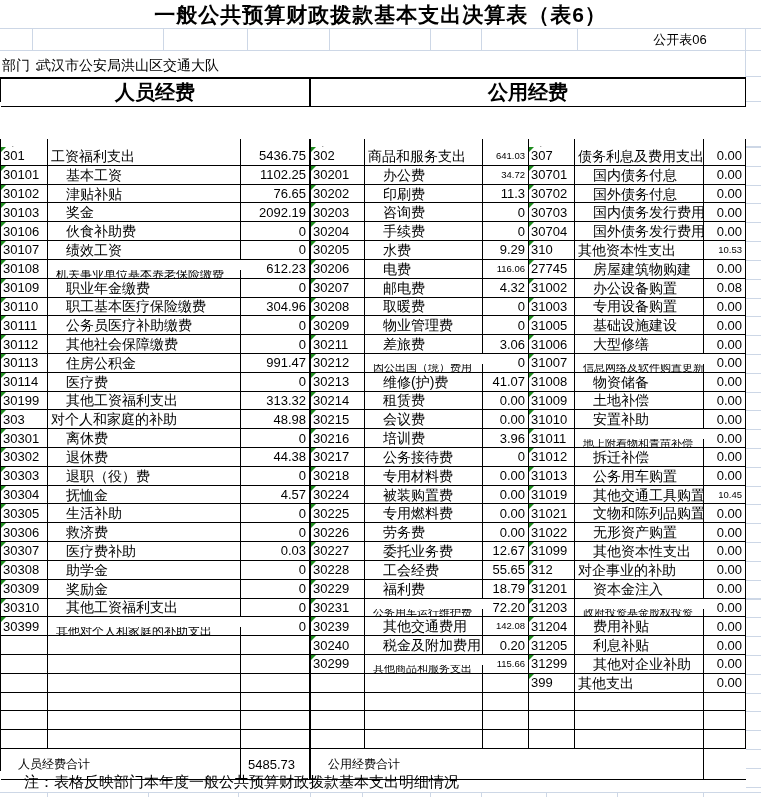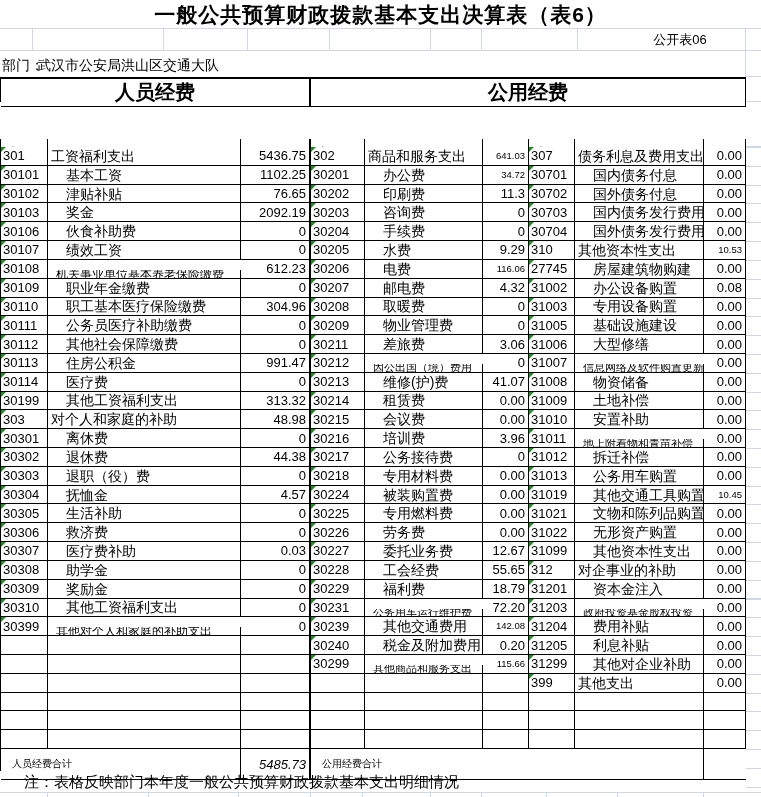--- a/index.html
+++ b/index.html
@@ -35,22 +35,22 @@
   .k1.ind{padding-left:18px;}
   .k1.sm{font-size:11px;margin-top:10px;}
   .k1.sm.ind{padding-left:8px;}
   .k1.col1.sm{font-size:12px;}
   .k2{font-size:13px;justify-content:flex-end;padding-right:3px;}
   .k2.sm{font-size:9.5px;}
   .tri{position:absolute;top:0;left:0;width:0;height:0;
        border-top:5px solid #1e8c1e;border-right:5px solid transparent;}
   #totals-row{top:749px;height:22px;display:grid;grid-template-columns:240px 70px 393px 42px;}
   .tcell{border-right:1px solid #000;border-bottom:1px solid #000;display:flex;align-items:center;
-         box-sizing:border-box;font-size:10px;padding-left:11px;overflow:hidden;white-space:nowrap;}
-  .tcell.amt{justify-content:flex-end;padding-right:3px;font-size:13px;padding-left:0;font-style:italic;}
+         box-sizing:border-box;font-size:12px;padding-left:17px;overflow:hidden;white-space:nowrap;}
+  .tcell.amt{justify-content:flex-end;padding-right:14px;font-size:13px;padding-left:0;}
   .tcell.amt.sm{font-size:10px;margin-top:30px;}
   .tcell.pub{border-right-width:1px;}
   .tcell.first2{border-right-width:1px;}
   .tcell.div2{border-right-width:2px;}
   #note{left:2px;top:771px;width:757px;height:21px;line-height:21px;font-size:15px;margin-left:22px;}
   
   .gl{position:absolute;background:#cdd7e6;}
   #right-strip{position:absolute;left:746px;top:147px;width:15px;height:650px;
       background:repeating-linear-gradient(to bottom,#cdd7e6 0 1px,transparent 1px 18.8125px);}
 </style>

